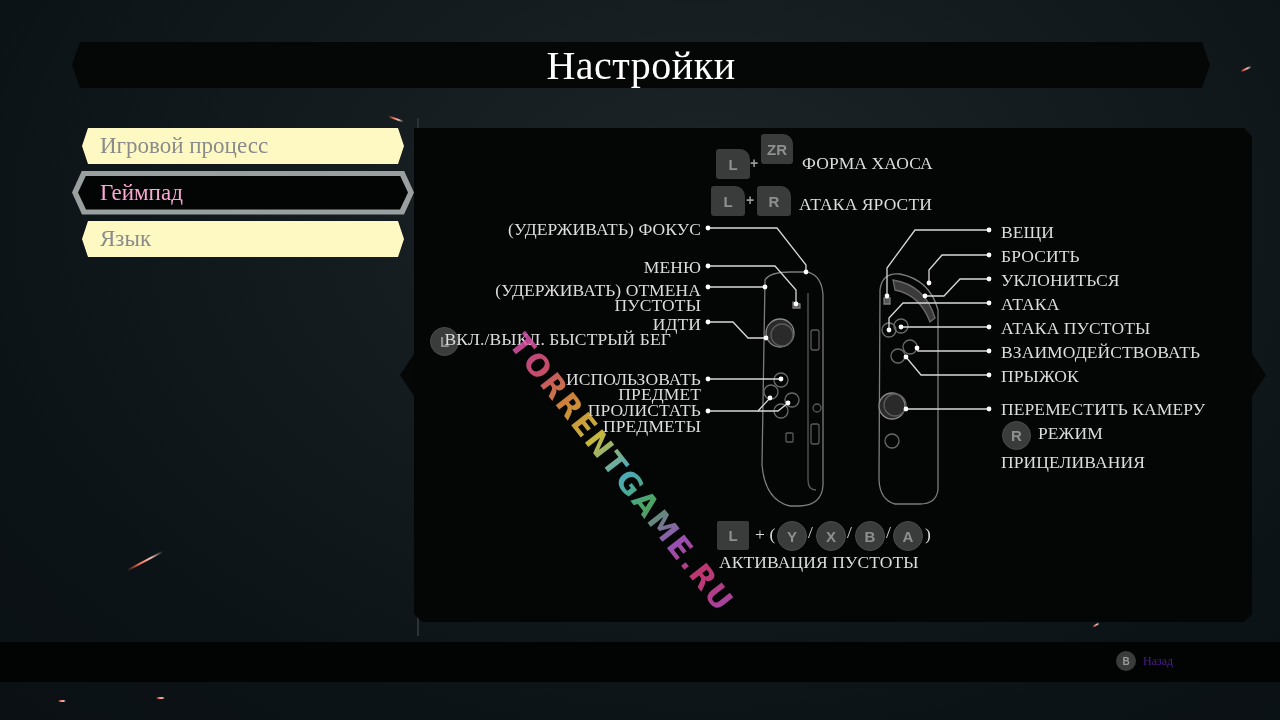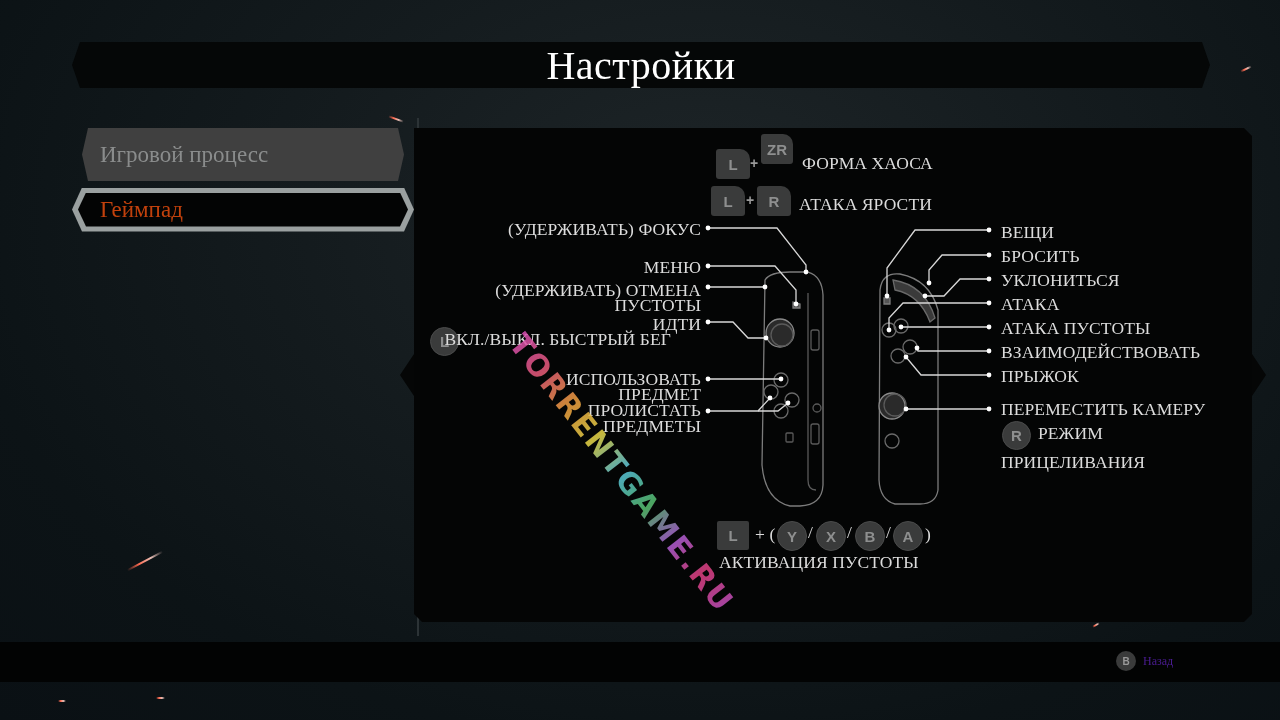--- a/index.html
+++ b/index.html
@@ -18,39 +18,39 @@
     position: absolute; left: 72px; top: 42px; width: 1138px; height: 46px;
     background: #050707;
     clip-path: polygon(8px 0, calc(100% - 8px) 0, 100% 50%, calc(100% - 8px) 100%, 8px 100%, 0 50%);
     display: flex; align-items: center; justify-content: center;
   }
   .title-bar .title { font-size: 40px; color: #ffffff; letter-spacing: 0.5px; }
 
   
   .sidebar { position: absolute; left: 72px; top: 128px; width: 344px; }
   .side-item {
-    position: relative; height: 53px; margin-bottom: 10.5px;
+    position: relative; height: 36px; margin-bottom: 10.5px;
     margin-left: 10px; width: 322px;
-    background: #404040;
+    background: #fef9c3;
     clip-path: polygon(6px 0, calc(100% - 6px) 0, 100% 50%, calc(100% - 6px) 100%, 6px 100%, 0 50%);
     display: flex; align-items: center; padding-left: 18px;
     font-size: 23px; color: #8a8c8c; cursor: pointer;
   }
   .side-item.active {
     margin-left: 0; width: 342px; height: 44px; margin-top: -4px; margin-bottom: 6.5px;
     background: #9aa0a0;
     clip-path: polygon(10px 0, calc(100% - 10px) 0, 100% 50%, calc(100% - 10px) 100%, 10px 100%, 0 50%);
     padding-left: 0;
   }
   .side-item.active .inner {
     position: absolute; left: 6px; top: 5px; right: 6px; bottom: 5px;
     background: #030404;
     clip-path: polygon(8px 0, calc(100% - 8px) 0, 100% 50%, calc(100% - 8px) 100%, 8px 100%, 0 50%);
     display: flex; align-items: center; padding-left: 22px;
-    color: #c2410c; font-size: 23px;
+    color: #f9a8d4; font-size: 23px;
   }
 
   .divider-v { position: absolute; left: 417px; top: 118px; width: 2px; height: 518px; background: #2c3336; }
 
   
   .panel {
     position: absolute; left: 414px; top: 128px; width: 838px; height: 494px;
     background: #040505;
     clip-path: polygon(0 0, calc(100% - 8px) 0, 100% 8px, 100% calc(100% - 8px), calc(100% - 8px) 100%, 8px 100%, 0 calc(100% - 8px));
   }
@@ -111,20 +111,23 @@
 </div>
 
 <div class="sidebar">
   <div class="side-item">
     <span>Игровой процесс</span>
   </div>
   <div class="side-item active">
     <div class="inner">
       <span>Геймпад</span>
     </div>
+  </div>
+  <div class="side-item">
+    <span>Язык</span>
   </div>
 </div>
 
 <div class="divider-v"></div>
 
 <div class="panel"></div>
 <div class="arrow-left"></div>
 <div class="arrow-right"></div>
 
 <div class="key-sq" style="left:716px;top:149px;">L</div>

